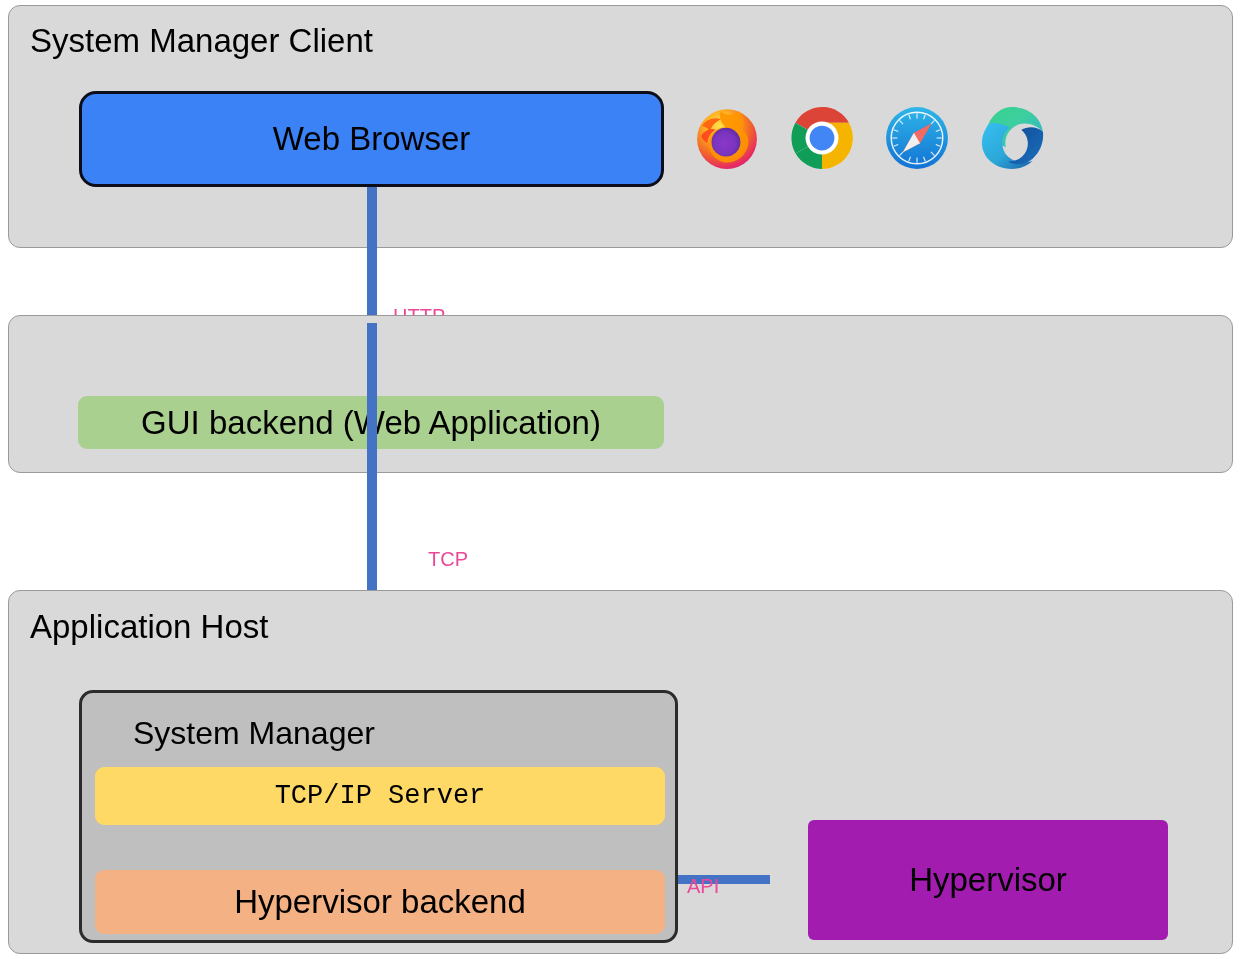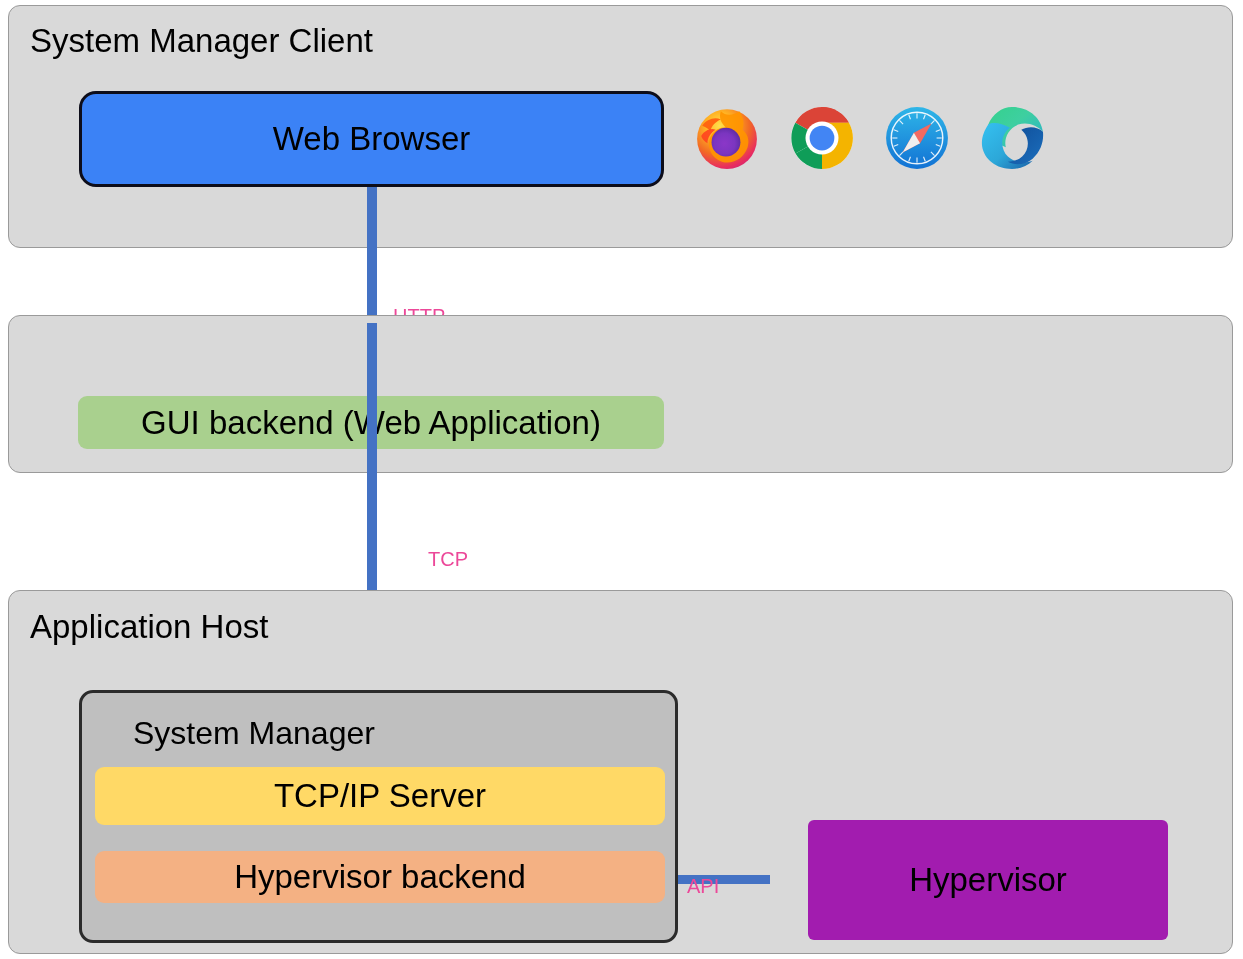--- a/index.html
+++ b/index.html
@@ -70,21 +70,22 @@
   .node-sysmgr-title {
     position: absolute;
     font-size: 32px;
     color: #000;
     white-space: nowrap;
   }
   .node-tcpip {
     background: #FFD966;
     border: none;
     border-radius: 9px;
-    font-size: 33px;
+    font-size: 27px;
+    font-family: Liberation Mono, monospace;
   }
   .node-hvbackend {
     background: #F4B183;
     border: none;
     border-radius: 9px;
     font-size: 33px;
   }
   .node-hypervisor {
     background: #a21caf;
     border: none;
@@ -245,21 +246,21 @@
   <div class="zone-title" style="left:30px; top:610px;">Application Host</div>
 
   <div class="node node-sysmgr" style="left:79px; top:690px; width:599px; height:253px;">
     <span class="node-sysmgr-title" style="left:17px; top:22px;margin-left:34px;">System Manager</span>
   </div>
 
   <div class="node node-tcpip" style="left:95px; top:767px; width:570px; height:58px;">
     <span>TCP/IP Server</span>
   </div>
 
-  <div class="node node-hvbackend" style="left:95px; top:851px; width:570px; height:52px;">
+  <div class="node node-hvbackend" style="left:95px; top:870px; width:570px; height:64px;">
     <span>Hypervisor backend</span>
   </div>
 
   <div class="conn-h" style="left:678px; top:875px; width:92px;"></div>
   <div class="conn-label" style="left:687px; top:840px;text-align:right;">API</div>
 
   <div class="node node-hypervisor" style="left:768px; top:820px; width:360px; height:120px;">
     <span>Hypervisor</span>
   </div>
 

